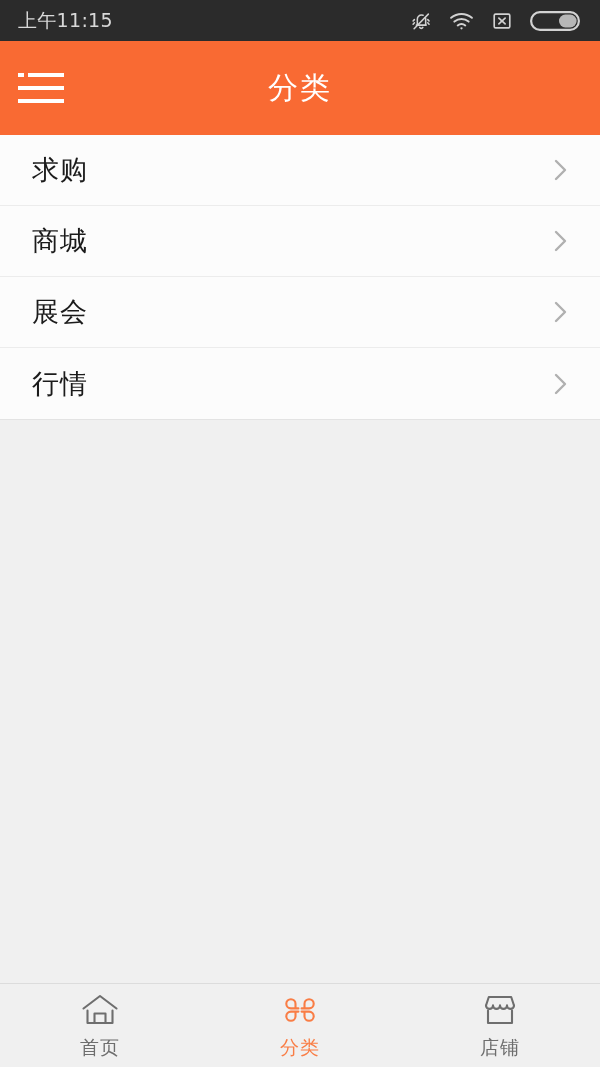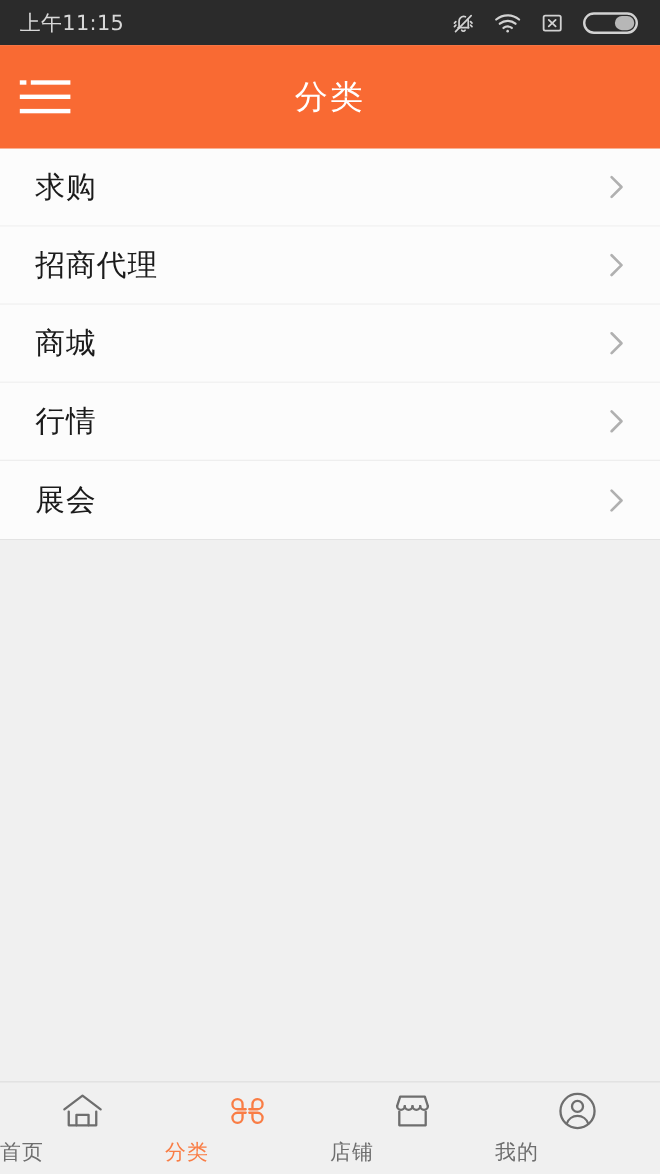--- a/index.html
+++ b/index.html
@@ -93,21 +93,21 @@
   
   .tabbar {
     flex:0 0 84px; height:84px;
     background:#f0f0f0;
     border-top:1px solid #dcdcdc;
     display:flex;
   }
   .tab {
     flex:1 1 0;
     display:flex; flex-direction:column;
-    justify-content:center;
+    align-items:center; justify-content:center;
     gap:6px; cursor:pointer;
   }
   .tab-icon { height:38px; display:flex; align-items:center; justify-content:center; }
   .tab-icon svg { display:block; }
   .tab-label {
     font-size:19px; color:#6e6e6e; letter-spacing:1px;
   }
   .tab.active .tab-label { color:#f97d45; }
 </style>
 </head>
@@ -172,50 +172,42 @@
     <div class="list-row">
       <span class="row-label">求购</span>
       <span class="row-chevron">
         <svg width="18" height="30" viewBox="0 0 18 30" fill="none" stroke="#b0b0b0" stroke-width="2.4" stroke-linecap="round" stroke-linejoin="round">
             <polyline points="4,6 13,15 4,24"></polyline>
           </svg>
       </span>
     </div>
 
 
-    <div class="list-row">
-      <span class="row-label">招商代理</span>
-      <span class="row-chevron">
-        <svg width="18" height="30" viewBox="0 0 18 30" fill="none" stroke="#b0b0b0" stroke-width="2.4" stroke-linecap="round" stroke-linejoin="round">
-            <polyline points="4,6 13,15 4,24"></polyline>
-          </svg>
-      </span>
-    </div>
 
 
     <div class="list-row">
       <span class="row-label">商城</span>
       <span class="row-chevron">
         <svg width="18" height="30" viewBox="0 0 18 30" fill="none" stroke="#b0b0b0" stroke-width="2.4" stroke-linecap="round" stroke-linejoin="round">
             <polyline points="4,6 13,15 4,24"></polyline>
           </svg>
       </span>
     </div>
 
     <div class="list-row">
+      <span class="row-label">展会</span>
+      <span class="row-chevron">
+        <svg width="18" height="30" viewBox="0 0 18 30" fill="none" stroke="#b0b0b0" stroke-width="2.4" stroke-linecap="round" stroke-linejoin="round">
+            <polyline points="4,6 13,15 4,24"></polyline>
+          </svg>
+      </span>
+    </div>
+
+    <div class="list-row">
       <span class="row-label">行情</span>
-      <span class="row-chevron">
-        <svg width="18" height="30" viewBox="0 0 18 30" fill="none" stroke="#b0b0b0" stroke-width="2.4" stroke-linecap="round" stroke-linejoin="round">
-            <polyline points="4,6 13,15 4,24"></polyline>
-          </svg>
-      </span>
-    </div>
-
-    <div class="list-row">
-      <span class="row-label">展会</span>
       <span class="row-chevron">
         <svg width="18" height="30" viewBox="0 0 18 30" fill="none" stroke="#b0b0b0" stroke-width="2.4" stroke-linecap="round" stroke-linejoin="round">
             <polyline points="4,6 13,15 4,24"></polyline>
           </svg>
       </span>
     </div>
 
   </div>
 
   <div class="filler"></div>
@@ -253,25 +245,15 @@
           <path d="M4 12.5c0 1.9 1.6 3.4 3.5 3.4s3.5-1.5 3.5-3.4"></path>
           <path d="M11 12.5c0 1.9 1.6 3.4 3.5 3.4s3.5-1.5 3.5-3.4"></path>
           <path d="M18 12.5c0 1.9 1.6 3.4 3.5 3.4s3.5-1.5 3.5-3.4"></path>
           <path d="M25 12.5c0 1.9 1.6 3.4 3.5 3.4s3.5-1.5 3.5-3.4"></path>
           <path d="M6 17.5V30h24V17.5"></path>
         </svg>
       </span>
       <span class="tab-label">店铺</span>
     </div>
 
-    <div class="tab">
-      <span class="tab-icon">
-        <svg width="36" height="36" viewBox="0 0 36 36" fill="none" stroke="#6e6e6e" stroke-width="2.1" stroke-linecap="round" stroke-linejoin="round">
-          <circle cx="18" cy="18" r="15.5"></circle>
-          <circle cx="18" cy="13.8" r="5"></circle>
-          <path d="M8.2 29.6a10.3 10.3 0 0 1 19.6 0"></path>
-        </svg>
-      </span>
-      <span class="tab-label">我的</span>
-    </div>
 
   </div>
 </div>
 
 </body></html>

